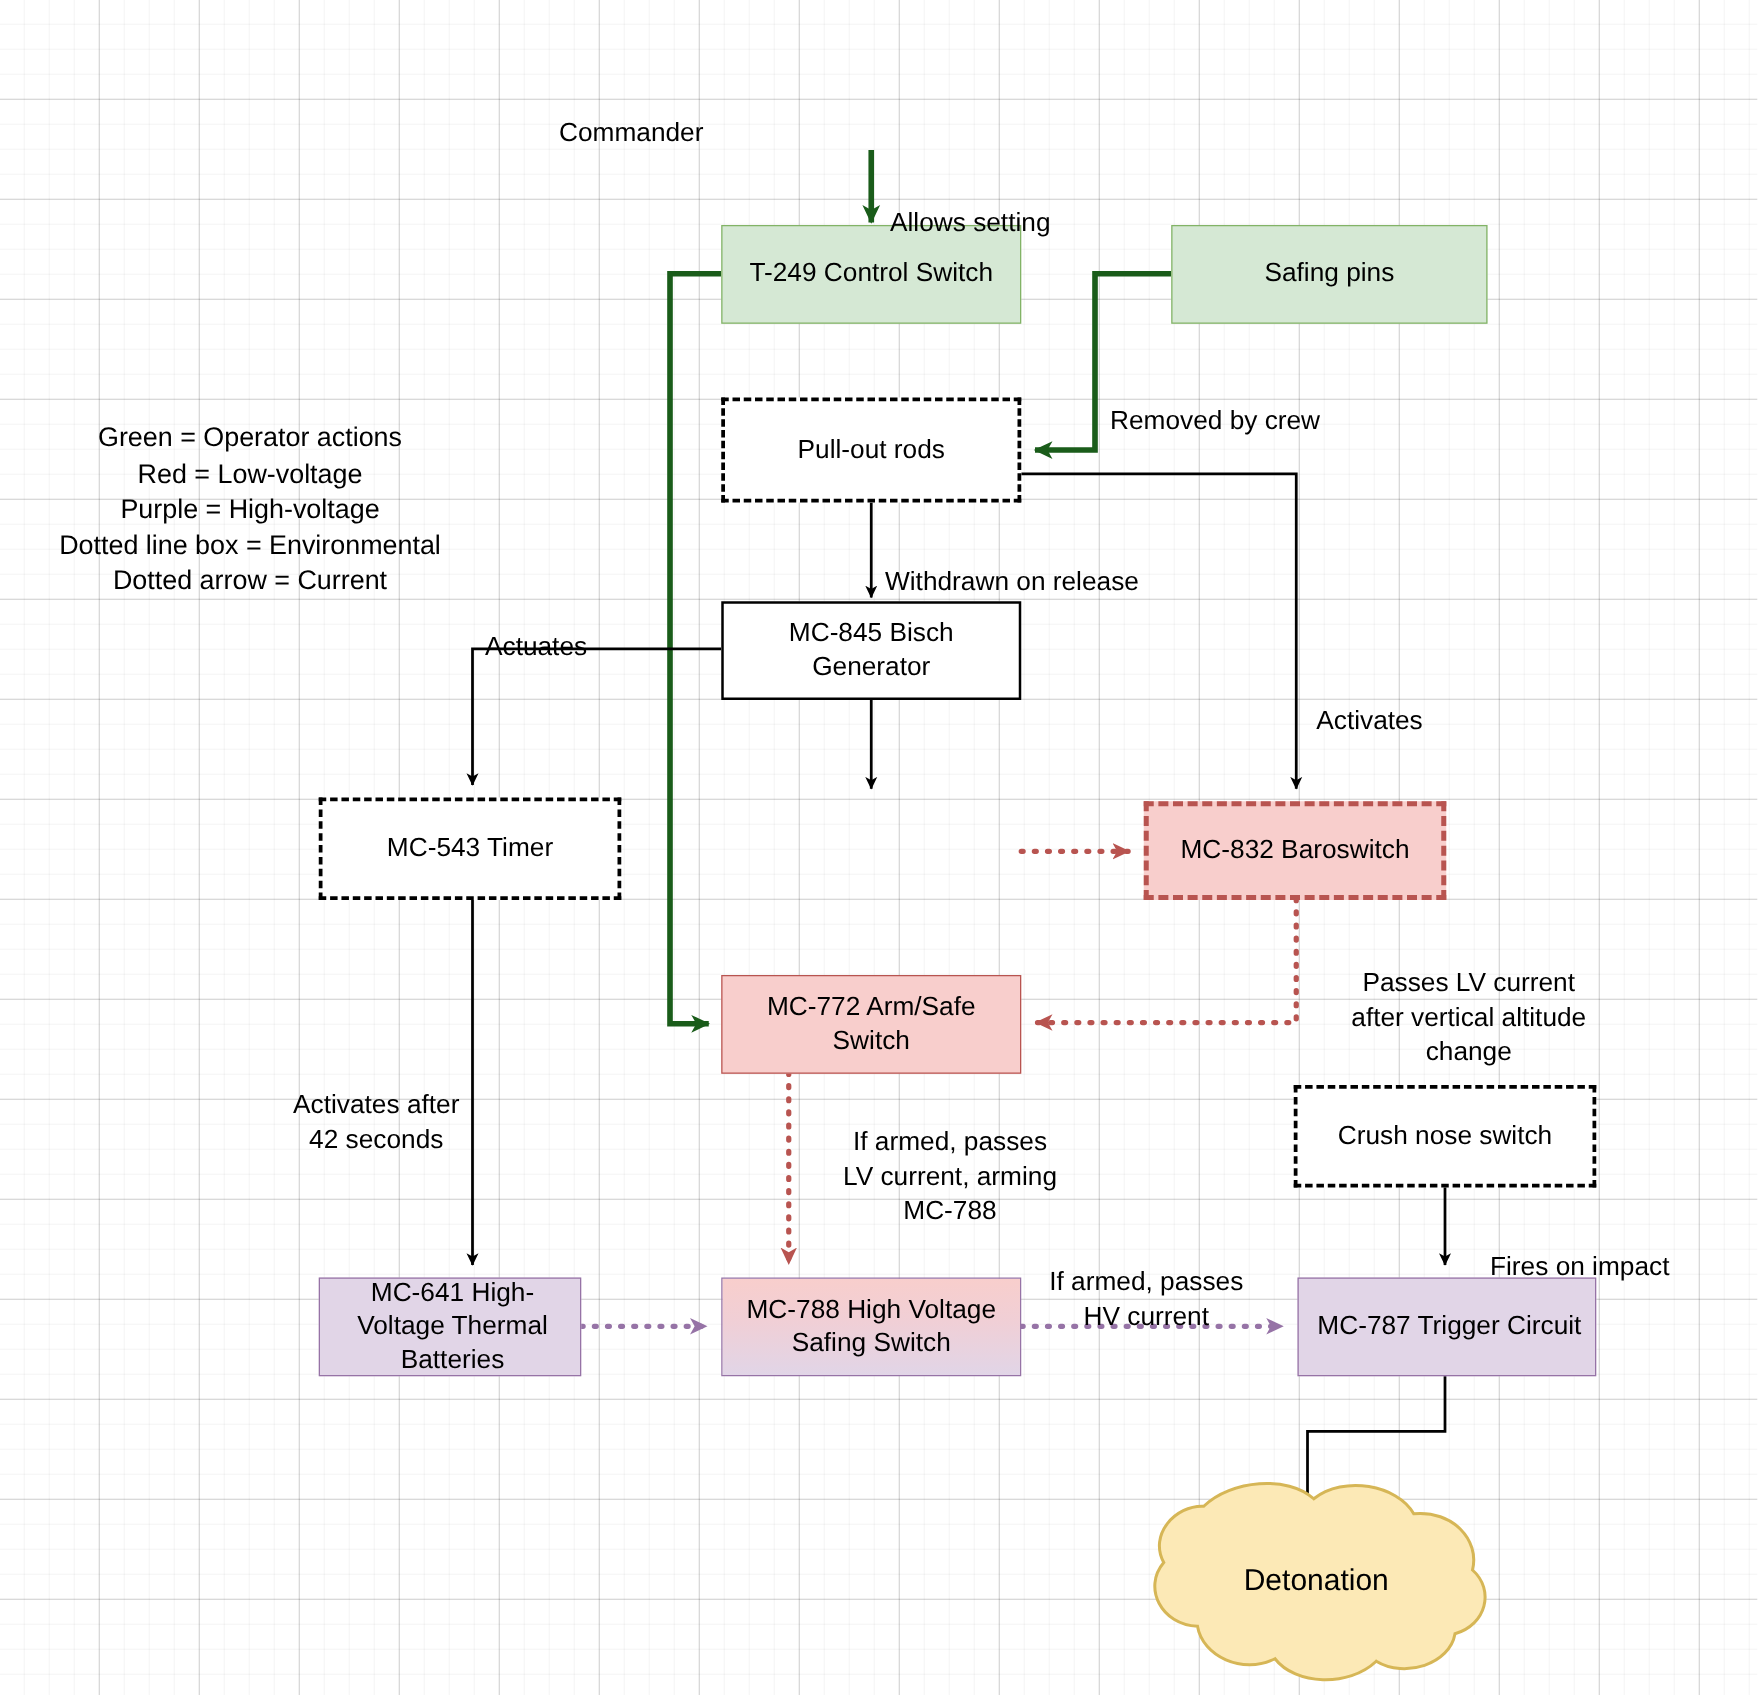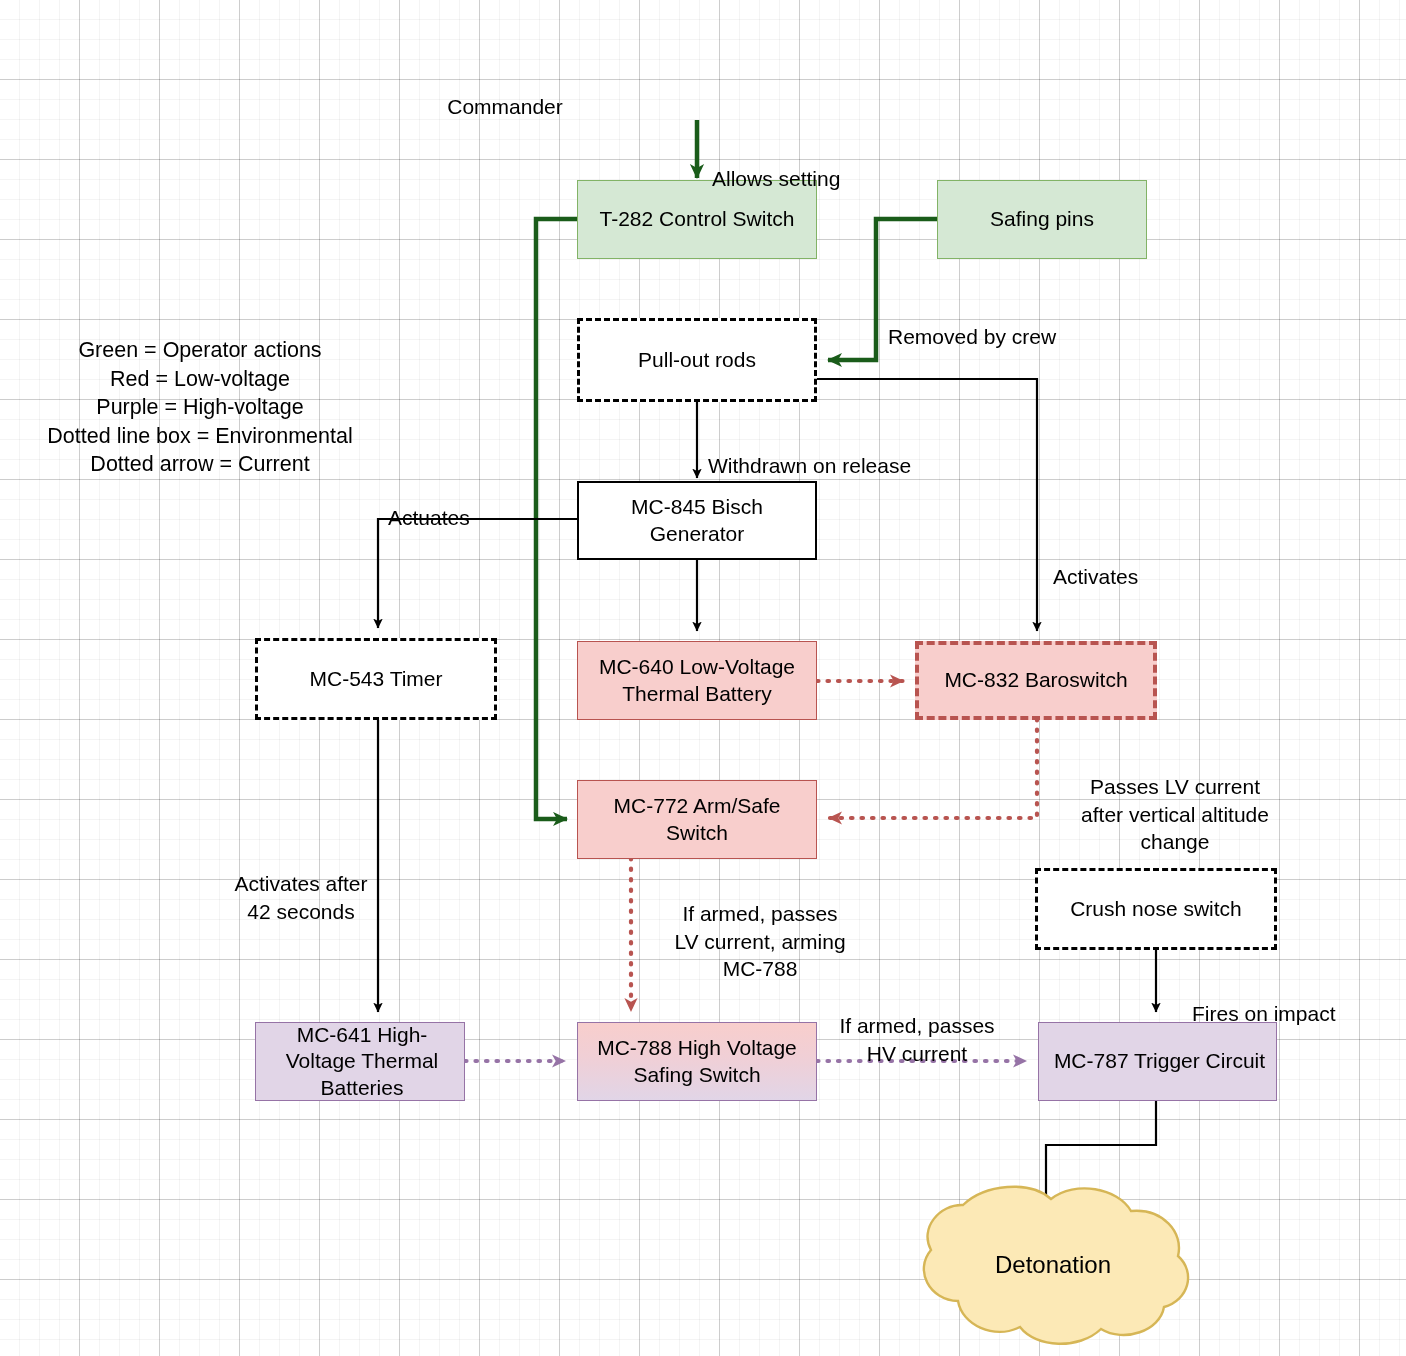--- a/index.html
+++ b/index.html
@@ -106,42 +106,39 @@
                C 1160,1331 1124,1343 1101,1329
                C 1079,1350 1036,1348 1020,1327
                C 994,1340 962,1325 958,1301
                C 929,1300 914,1270 931,1250
                C 919,1228 940,1204 963,1205 Z" fill="#fce9b6" stroke="#d6b656" stroke-width="2.4"></path>
     </g>
   </svg>
 
 
   <div class="node green" style="left:577px;top:180px;width:240px;height:79px;">
-    <span>T-282 Control Switch</span>
-  </div>
-
-  <div class="node green" style="left:937px;top:180px;width:210px;height:79px;">
+    <span>T-249 Control Switch</span>
+  </div>
+
+  <div class="node green" style="left:937px;top:180px;width:253px;height:79px;">
     <span>Safing pins</span>
   </div>
 
   <div class="node env" style="left:577px;top:318px;width:240px;height:84px;">
     <span>Pull-out rods</span>
   </div>
 
   <div class="node plain" style="left:577px;top:481px;width:240px;height:79px;">
     <span>MC-845 Bisch Generator</span>
   </div>
 
   <div class="node env" style="left:255px;top:638px;width:242px;height:82px;">
     <span>MC-543 Timer</span>
   </div>
 
-  <div class="node red" style="left:577px;top:641px;width:240px;height:79px;">
-    <span>MC-640 Low-Voltage Thermal Battery</span>
-  </div>
 
   <div class="node red-env" style="left:915px;top:641px;width:242px;height:79px;">
     <span>MC-832 Baroswitch</span>
   </div>
 
   <div class="node red" style="left:577px;top:780px;width:240px;height:79px;">
     <span>MC-772 Arm/Safe Switch</span>
   </div>
 
   <div class="node env" style="left:1035px;top:868px;width:242px;height:82px;">

